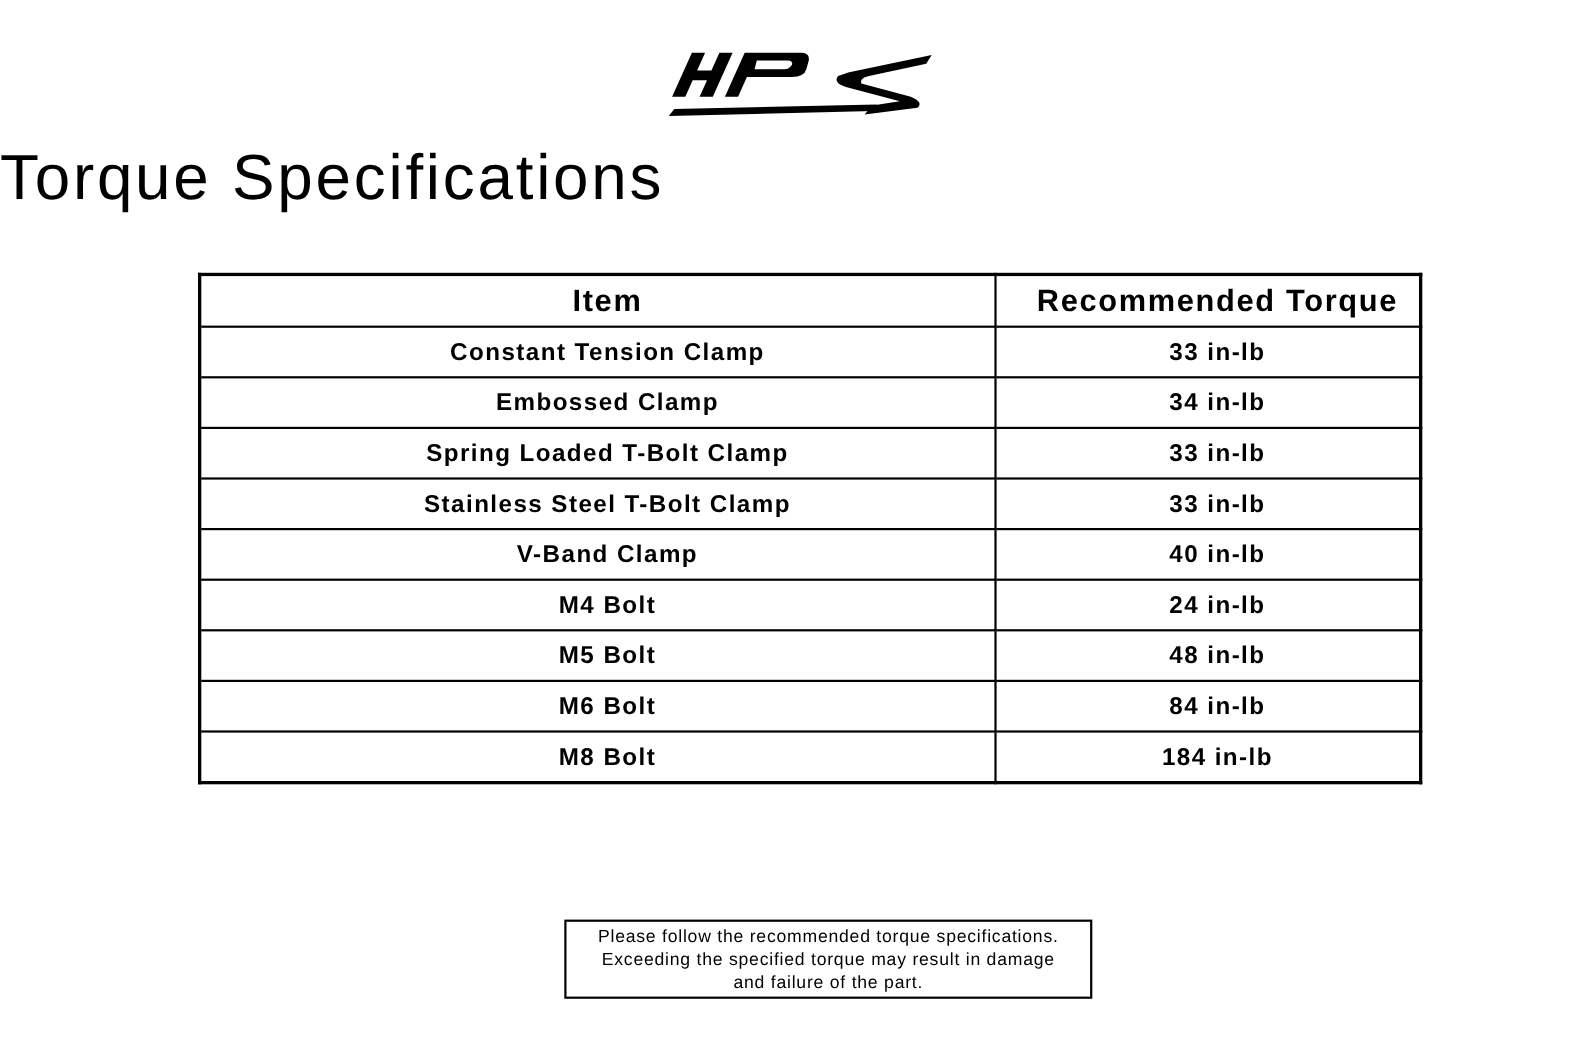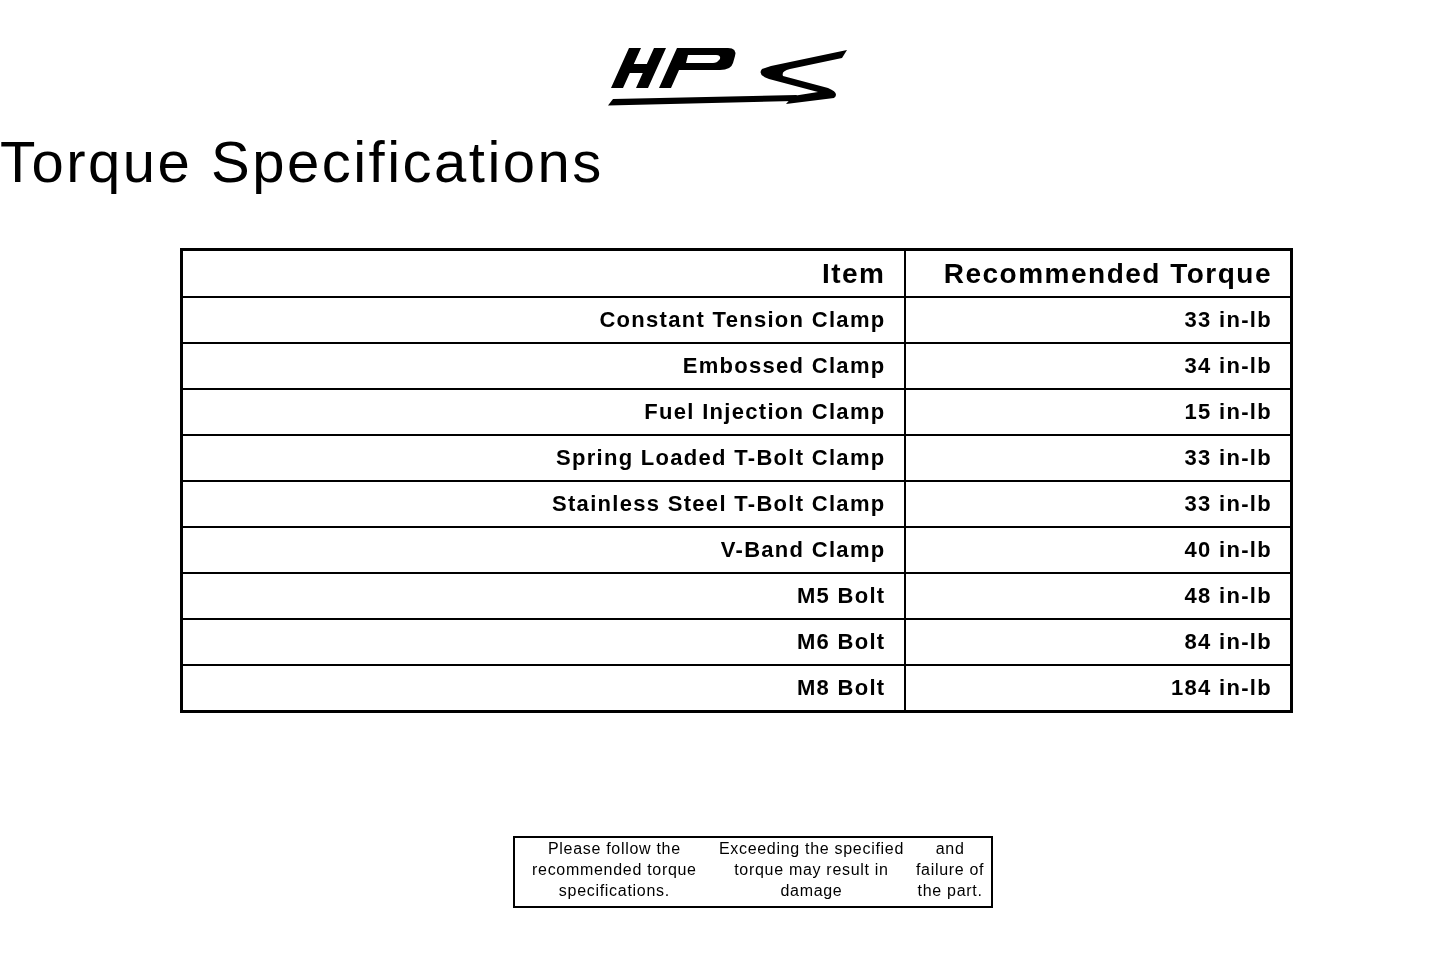--- a/index.html
+++ b/index.html
@@ -22,35 +22,35 @@
   }
   table.spec {
     position: absolute; top: 248px; left: 180px;
     width: 1110px; border-collapse: collapse; table-layout: fixed;
     border: 3px solid #000;
   }
   table.spec col.c1 { width: 723px; }
   table.spec col.c2 { width: 387px; }
   table.spec th, table.spec td {
     border: 2px solid #000;
-    text-align: right; vertical-align: middle;
-    padding: 0 18px 0 20px;
+    text-align: center; vertical-align: middle;
+    padding: 0 2px 0 20px;
     white-space: nowrap; overflow: hidden;
   }
   table.spec th {
     height: 45px; font-size: 28px; font-weight: 700; letter-spacing: 1.5px;
   }
   table.spec td {
     height: 44px; font-size: 22px; font-weight: 700; letter-spacing: 1.3px; margin-top: 28px;
   }
   .note {
     position: absolute; top: 836px; left: 513px;
     width: 480px; height: 72px; box-sizing: border-box;
     border: 2px solid #000;
-    display: flex; flex-direction: row; justify-content: center;
+    display: flex; flex-direction: column; justify-content: center;
     text-align: center; font-size: 16px; letter-spacing: 0.7px;
     line-height: 21px;
   }
 </style>
 </head>
 <body>
 
 <div class="page">
 
   <div class="logo" role="img" aria-label="HPS">
@@ -90,34 +90,34 @@
     <tbody>
         <tr>
           <td>Constant Tension Clamp</td>
           <td>33 in-lb</td>
         </tr>
         <tr>
           <td>Embossed Clamp</td>
           <td>34 in-lb</td>
         </tr>
         <tr>
-          <td>Fuel Injection Clamp</td>
-          <td>15 in-lb</td>
-        </tr>
-        <tr>
           <td>Spring Loaded T-Bolt Clamp</td>
           <td>33 in-lb</td>
         </tr>
         <tr>
           <td>Stainless Steel T-Bolt Clamp</td>
           <td>33 in-lb</td>
         </tr>
         <tr>
           <td>V-Band Clamp</td>
           <td>40 in-lb</td>
+        </tr>
+        <tr>
+          <td>M4 Bolt</td>
+          <td>24 in-lb</td>
         </tr>
         <tr>
           <td>M5 Bolt</td>
           <td>48 in-lb</td>
         </tr>
         <tr>
           <td>M6 Bolt</td>
           <td>84 in-lb</td>
         </tr>
         <tr>

